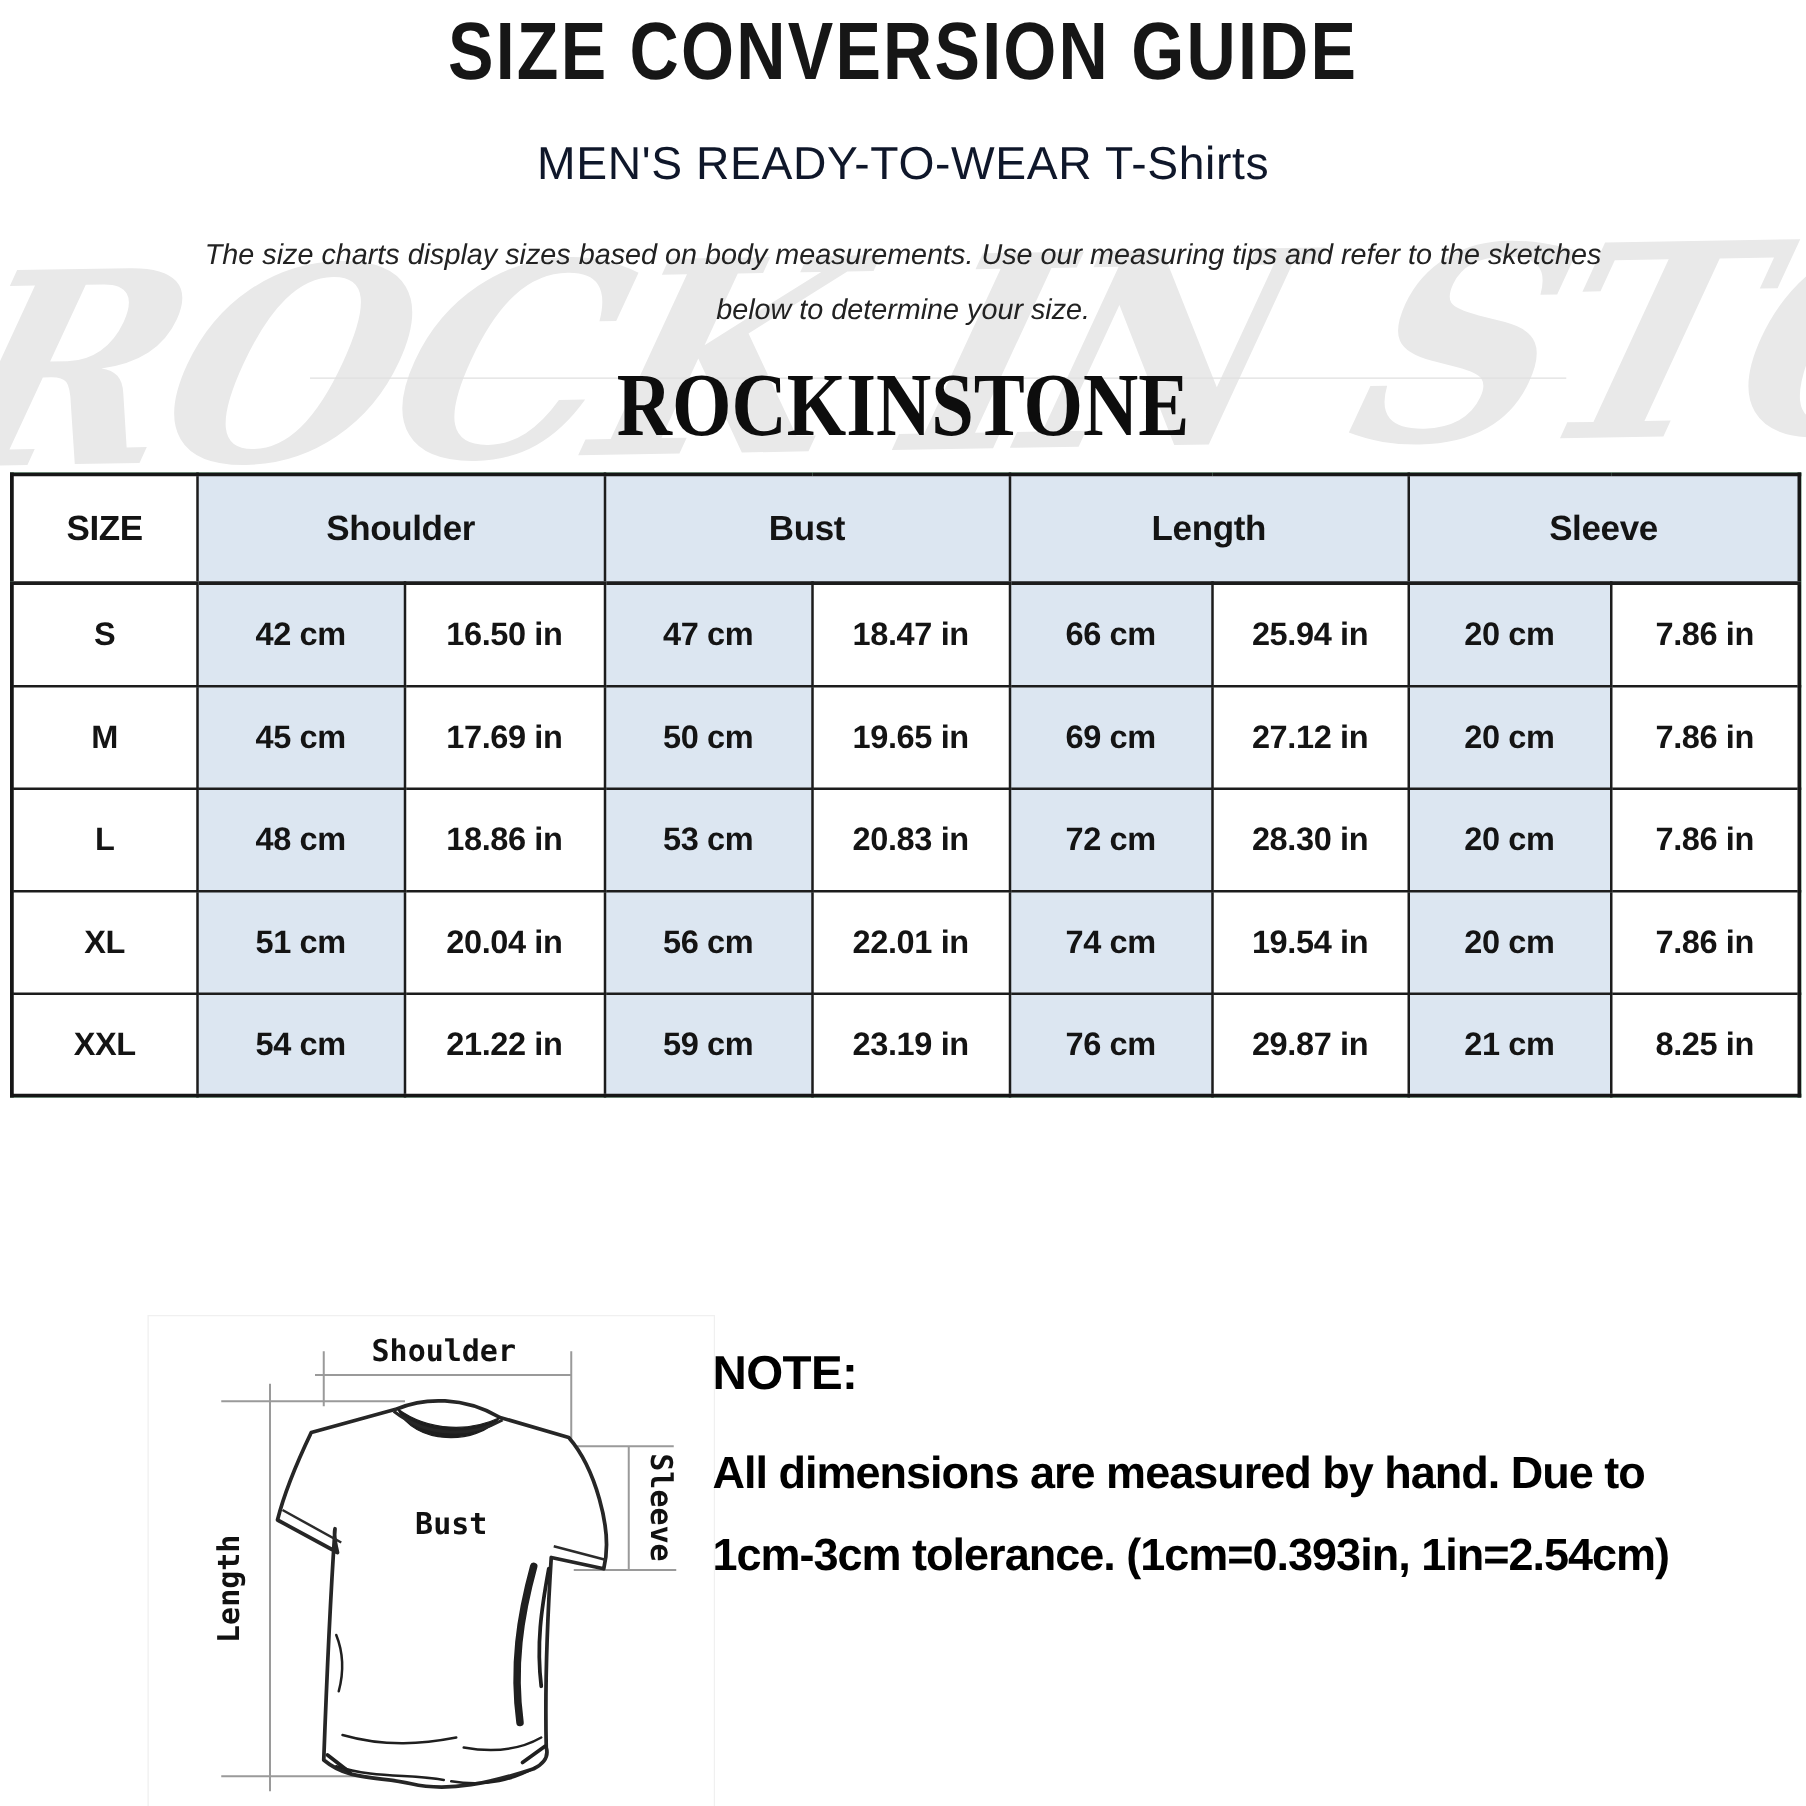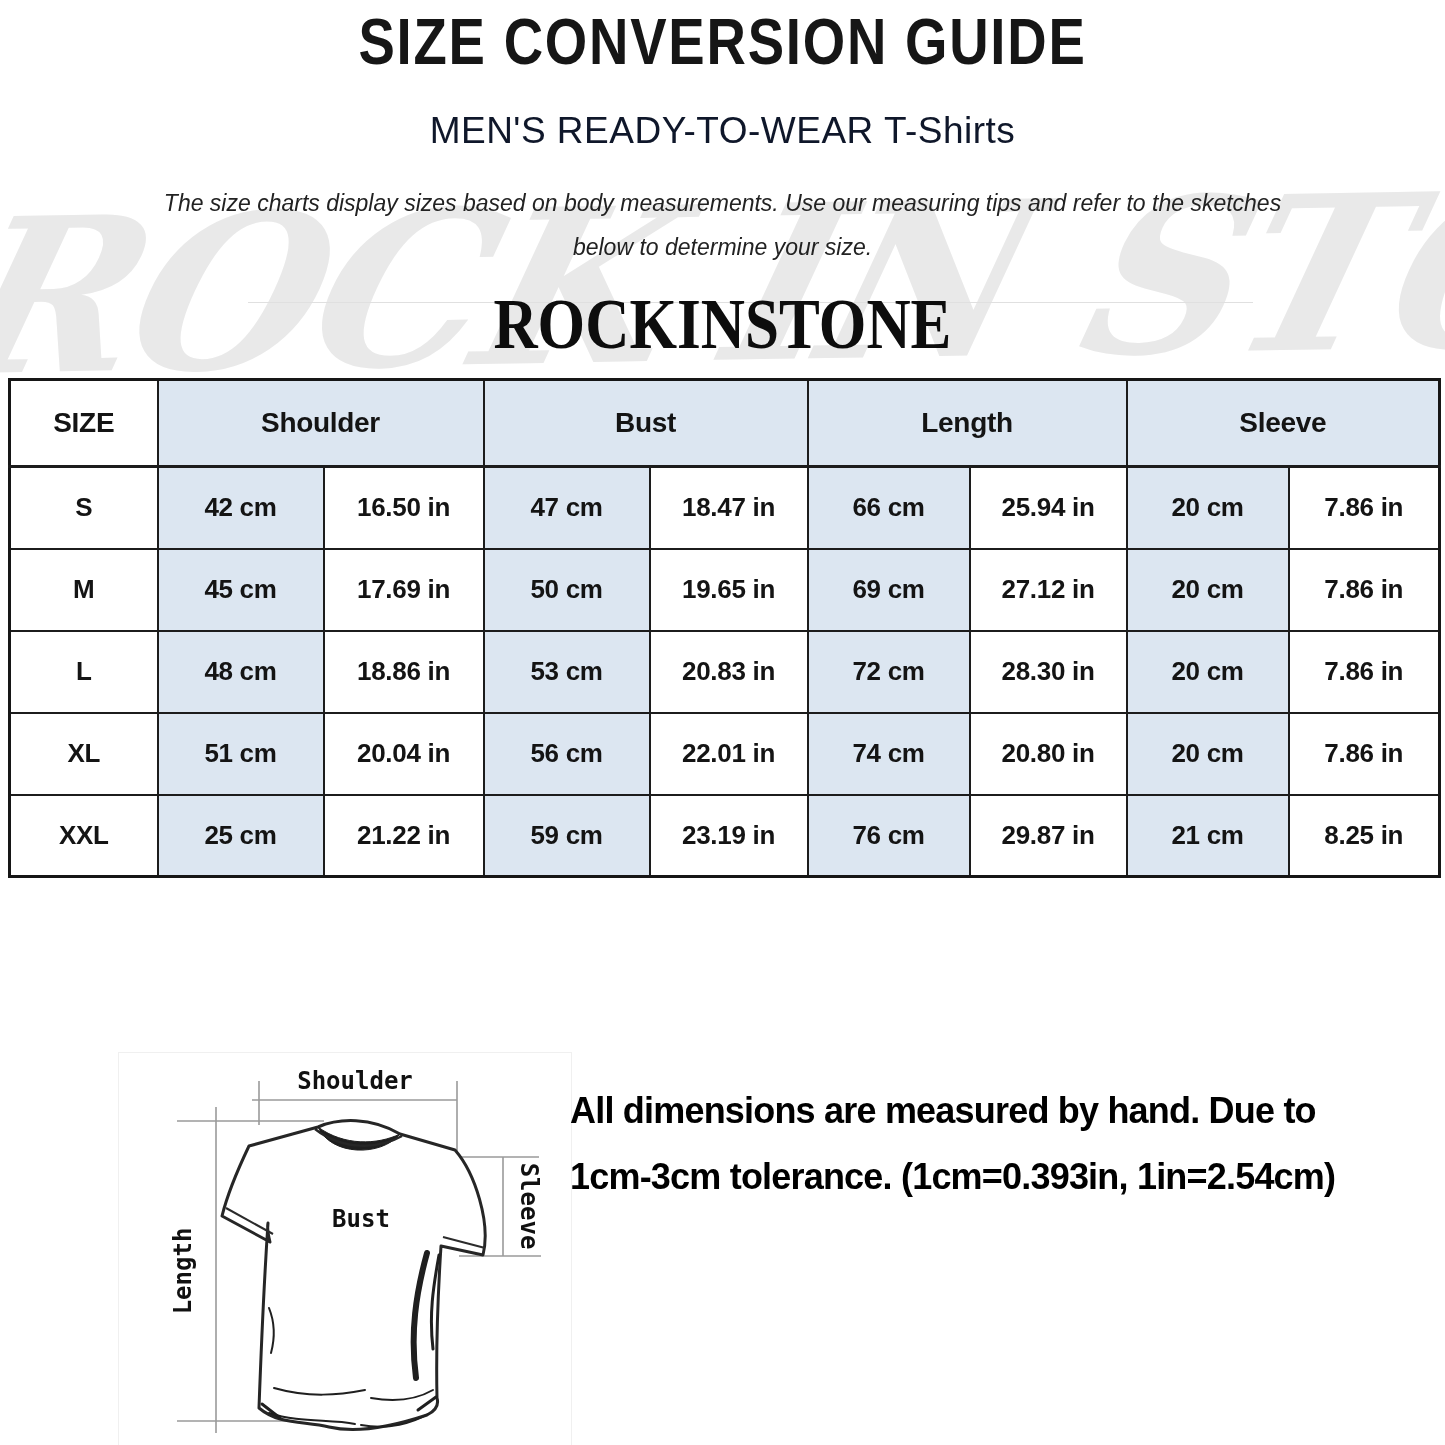--- a/index.html
+++ b/index.html
@@ -122,27 +122,27 @@
         <td class="b">20 cm</td>
         <td class="w">7.86 in</td>
       </tr>
       <tr>
         <td class="w">XL</td>
         <td class="b">51 cm</td>
         <td class="w">20.04 in</td>
         <td class="b">56 cm</td>
         <td class="w">22.01 in</td>
         <td class="b">74 cm</td>
-        <td class="w">20.80 in</td>
+        <td class="w">19.54 in</td>
         <td class="b">20 cm</td>
         <td class="w">7.86 in</td>
       </tr>
       <tr>
         <td class="w">XXL</td>
-        <td class="b">25 cm</td>
+        <td class="b">54 cm</td>
         <td class="w">21.22 in</td>
         <td class="b">59 cm</td>
         <td class="w">23.19 in</td>
         <td class="b">76 cm</td>
         <td class="w">29.87 in</td>
         <td class="b">21 cm</td>
         <td class="w">8.25 in</td>
       </tr>
     </tbody>
   </table>
@@ -202,17 +202,18 @@
 
     <g font-family="DejaVu Sans Mono, monospace" font-size="24" font-weight="600" fill="#111">
       <text x="236" y="36" text-anchor="middle">Shoulder</text>
       <text x="242" y="174" text-anchor="middle">Bust</text>
       <text x="72" y="218" text-anchor="middle" transform="rotate(-90 72 218)">Length</text>
       <text x="402" y="153" text-anchor="middle" transform="rotate(90 402 153)">Sleeve</text>
     </g>
   </svg>
 
   <div class="note">
+    <div class="note-head">NOTE:</div>
     <p>All dimensions are measured by hand. Due to</p>
     <p>1cm-3cm tolerance. (1cm=0.393in, 1in=2.54cm)</p>
   </div>
 
 </div>
 
 </body></html>

